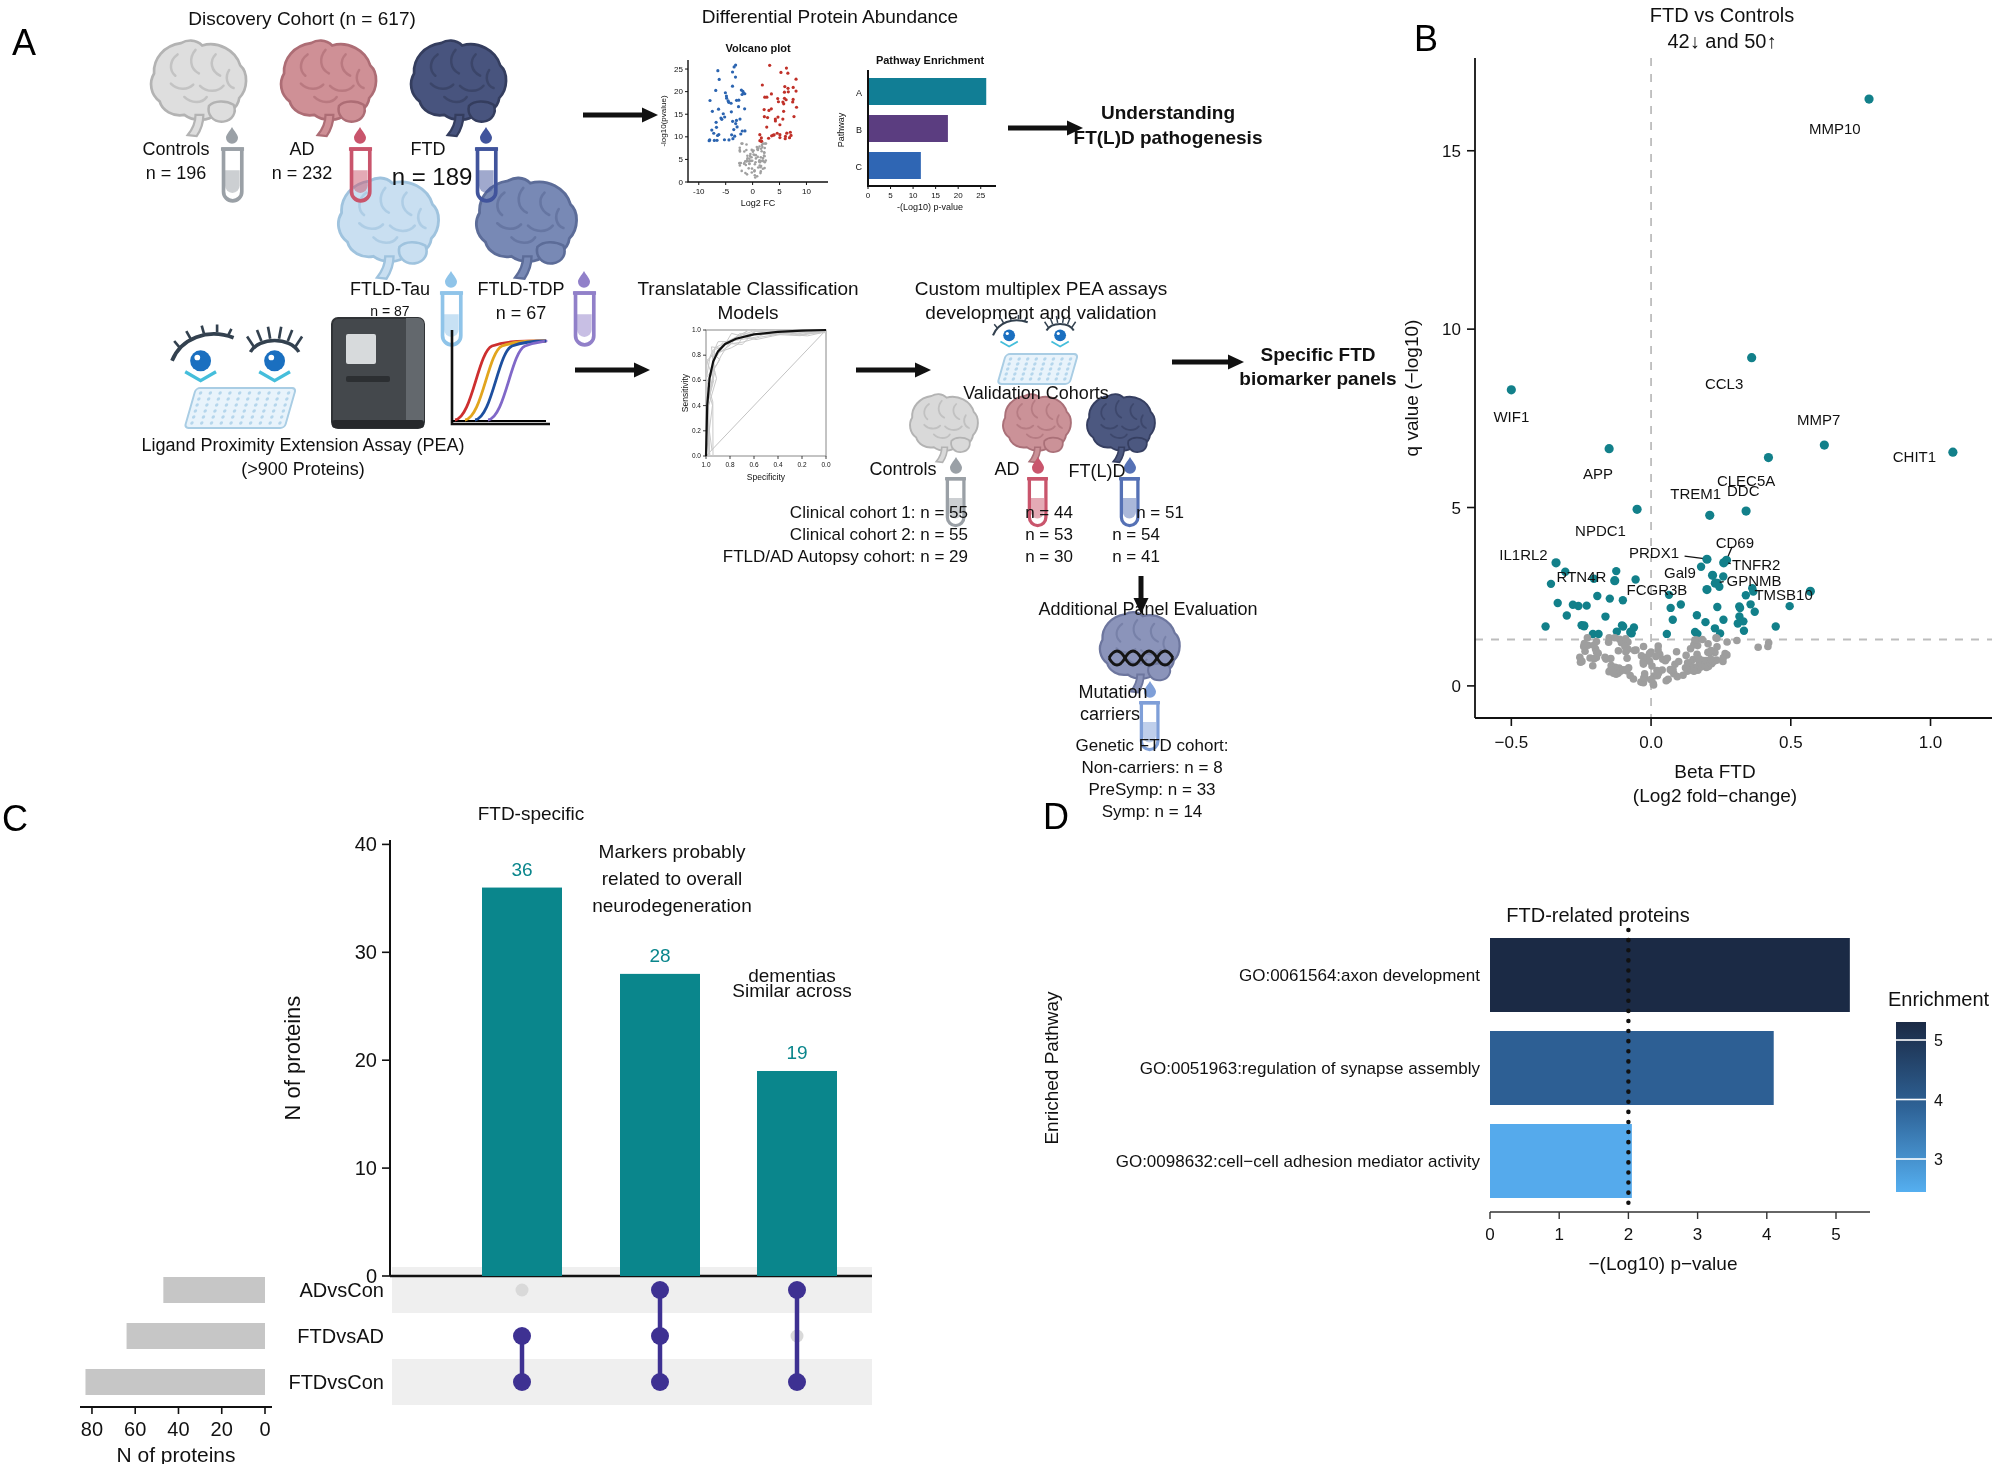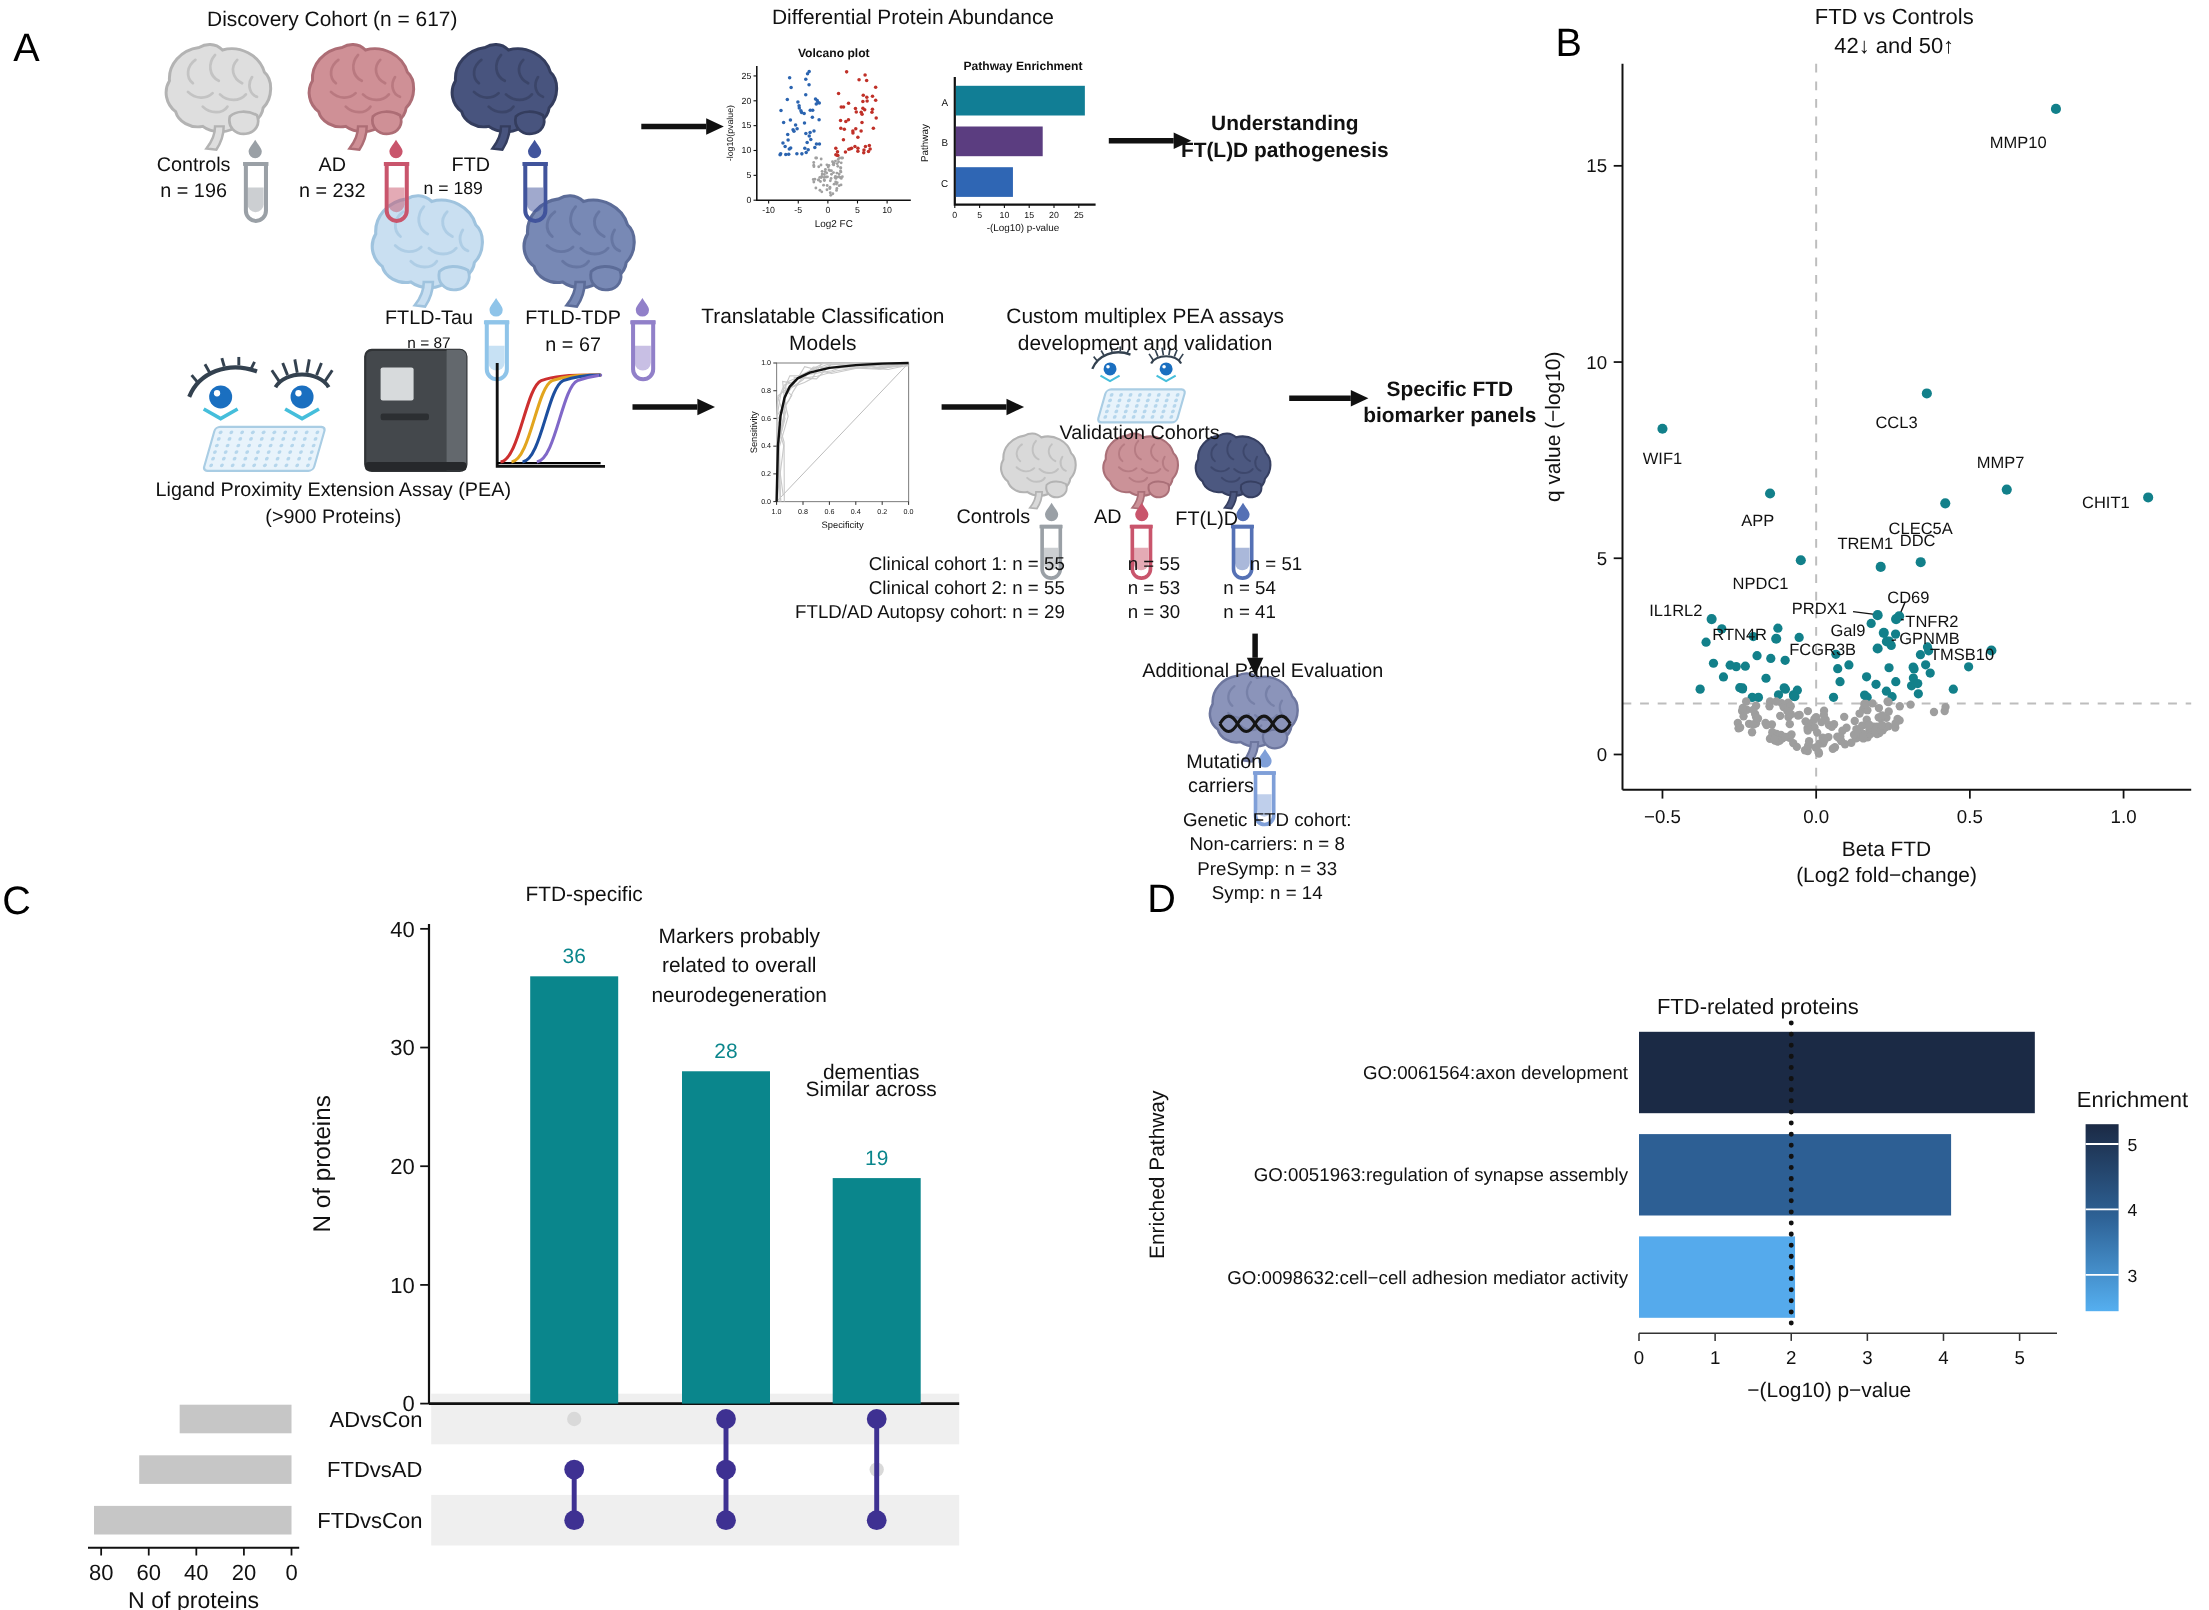--- a/index.html
+++ b/index.html
@@ -1042,21 +1042,21 @@
 <div class="lbl panel-letter" style="left:2px;top:798px">C</div>
 <div class="lbl panel-letter" style="left:1043px;top:796px">D</div>
 
 <div class="lbl cx" style="left:302px;top:8px;font-size:19px">Discovery Cohort (n = 617)</div>
 
 <div class="lbl cx" style="left:176px;top:139px;font-size:18px">Controls</div>
 <div class="lbl cx" style="left:176px;top:163px;font-size:18px">n = 196</div>
 <div class="lbl cx" style="left:302px;top:139px;font-size:18px">AD</div>
 <div class="lbl cx" style="left:302px;top:163px;font-size:18px">n = 232</div>
 <div class="lbl cx" style="left:428px;top:139px;font-size:18px">FTD</div>
-<div class="lbl cx" style="left:412px;top:163px;font-size:16px">n = 189</div>
+<div class="lbl cx" style="left:432px;top:163px;font-size:24px">n = 189</div>
 
 <div class="lbl cx" style="left:390px;top:279px;font-size:18px">FTLD-Tau</div>
 <div class="lbl cx" style="left:390px;top:303px;font-size:14px">n = 87</div>
 <div class="lbl cx" style="left:521px;top:279px;font-size:18px">FTLD-TDP</div>
 <div class="lbl cx" style="left:521px;top:303px;font-size:18px">n = 67</div>
 
 <div class="lbl cx" style="left:303px;top:435px;font-size:18px">Ligand Proximity Extension Assay (PEA)</div>
 <div class="lbl cx" style="left:303px;top:459px;font-size:18px">(&gt;900 Proteins)</div>
 
 <div class="lbl cx" style="left:830px;top:6px;font-size:19px">Differential Protein Abundance</div>
@@ -1071,21 +1071,21 @@
 <div class="lbl cx" style="left:1041px;top:302px;font-size:19px">development and validation</div>
 
 <div class="lbl cx" style="left:1036px;top:383px;font-size:18px">Validation Cohorts</div>
 <div class="lbl cx" style="left:903px;top:459px;font-size:18px">Controls</div>
 <div class="lbl cx" style="left:1007px;top:459px;font-size:18px">AD</div>
 <div class="lbl cx" style="left:1097px;top:461px;font-size:18px">FT(L)D</div>
 
 <div class="lbl rt" style="left:548px;top:503px;width:420px;font-size:17px">Clinical cohort 1: n = 55</div>
 <div class="lbl rt" style="left:548px;top:525px;width:420px;font-size:17px">Clinical cohort 2: n = 55</div>
 <div class="lbl rt" style="left:548px;top:547px;width:420px;font-size:17px">FTLD/AD Autopsy cohort: n = 29</div>
-<div class="lbl cx" style="left:1049px;top:503px;font-size:17px">n = 55</div>
+<div class="lbl cx" style="left:1049px;top:503px;font-size:17px">n = 44</div>
 <div class="lbl cx" style="left:1049px;top:525px;font-size:17px">n = 53</div>
 <div class="lbl cx" style="left:1049px;top:547px;font-size:17px">n = 30</div>
 <div class="lbl cx" style="left:1160px;top:503px;font-size:17px">n = 51</div>
 <div class="lbl cx" style="left:1136px;top:525px;font-size:17px">n = 54</div>
 <div class="lbl cx" style="left:1136px;top:547px;font-size:17px">n = 41</div>
 
 <div class="lbl cx b" style="left:1318px;top:344px;font-size:19px">Specific FTD</div>
 <div class="lbl cx b" style="left:1318px;top:368px;font-size:19px">biomarker panels</div>
 
 <div class="lbl cx" style="left:1148px;top:599px;font-size:18px">Additional Panel Evaluation</div>

